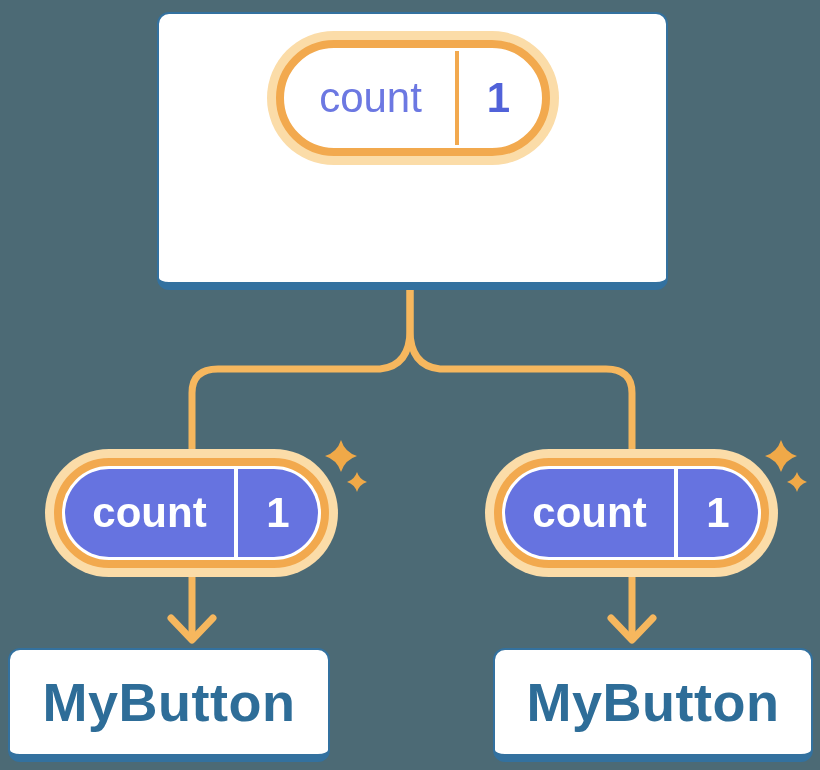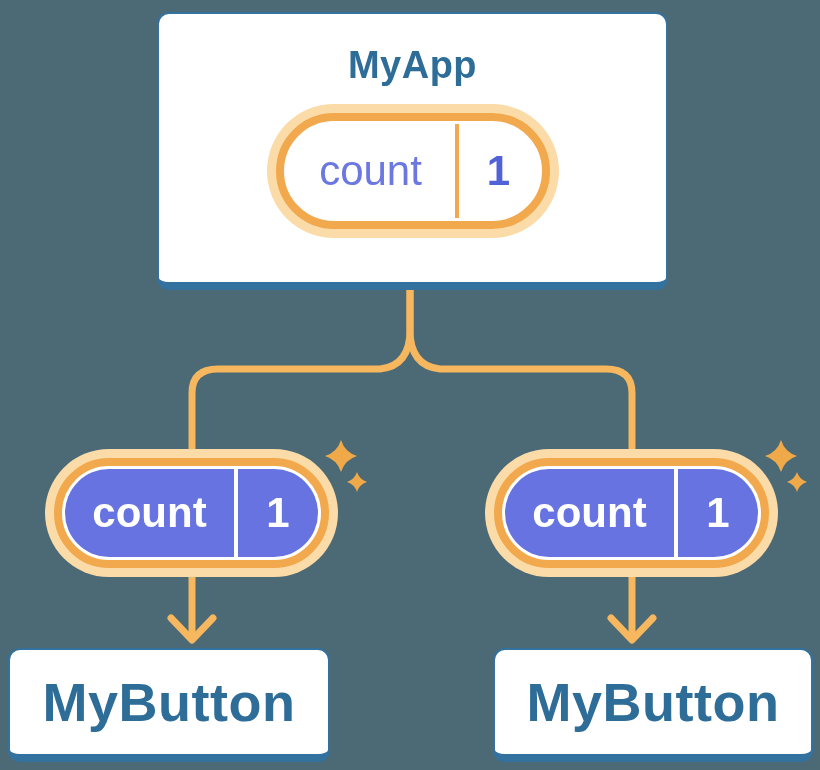--- a/index.html
+++ b/index.html
@@ -120,21 +120,20 @@
     <path class="sparkle" d="M578,135 Q580.6,143.4 589,146 Q580.6,148.6 578,157 Q575.4,148.6 567,146 Q575.4,143.4 578,135 Z"></path>
 
     <path class="sparkle" d="M341,440 Q344.8,452.2 357,456 Q344.8,459.8 341,472 Q337.2,459.8 325,456 Q337.2,452.2 341,440 Z"></path>
     <path class="sparkle" d="M357,472 Q359.4,479.6 367,482 Q359.4,484.4 357,492 Q354.6,484.4 347,482 Q354.6,479.6 357,472 Z"></path>
 
     <path class="sparkle" d="M781,440 Q784.8,452.2 797,456 Q784.8,459.8 781,472 Q777.2,459.8 765,456 Q777.2,452.2 781,440 Z"></path>
     <path class="sparkle" d="M797,472 Q799.4,479.6 807,482 Q799.4,484.4 797,492 Q794.6,484.4 787,482 Q794.6,479.6 797,472 Z"></path>
   </svg>
 
   <div class="card root-card">
-    <div class="card-title">MyApp</div>
     <div class="pill root-pill">
       <div class="pill-ring">
         <div class="pill-body">
           <div class="pill-label">count</div>
           <div class="pill-divider"></div>
           <div class="pill-value">1</div>
         </div>
       </div>
     </div>
   </div>

